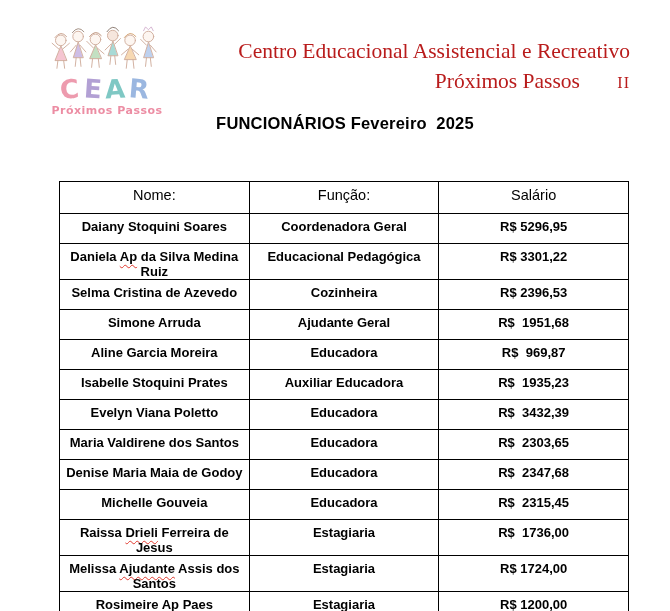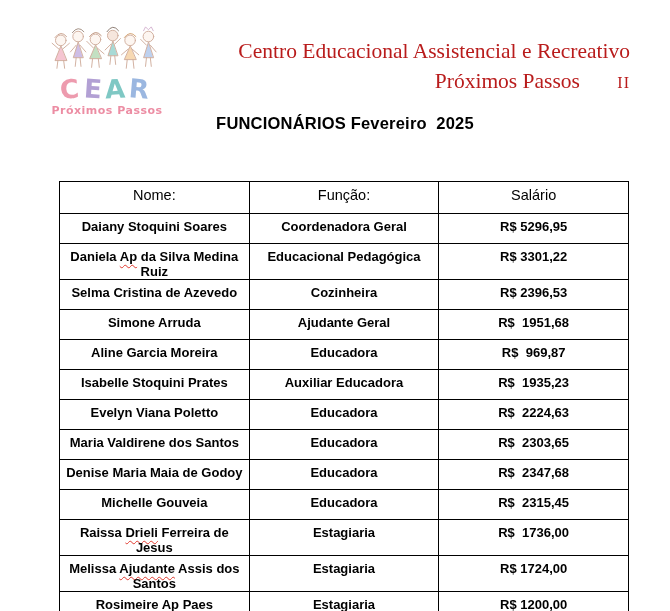--- a/index.html
+++ b/index.html
@@ -159,21 +159,21 @@
           <td class="salary-cell">R$  969,87</td>
         </tr>
         <tr>
           <td><span>Isabelle</span> <span>Stoquini</span> <span>Prates</span></td>
           <td>Auxiliar Educadora</td>
           <td class="salary-cell">R$  1935,23</td>
         </tr>
         <tr>
           <td><span>Evelyn</span> <span>Viana</span> <span>Poletto</span></td>
           <td>Educadora</td>
-          <td class="salary-cell">R$  2224,63</td>
+          <td class="salary-cell">R$  3432,39</td>
         </tr>
         <tr>
           <td><span>Maria</span> <span>Valdirene</span> <span>dos</span> <span>Santos</span></td>
           <td>Educadora</td>
           <td class="salary-cell">R$  2303,65</td>
         </tr>
         <tr>
           <td><span>Denise</span> <span>Maria</span> <span>Maia</span> <span>de</span> <span>Godoy</span></td>
           <td>Educadora</td>
           <td class="salary-cell">R$  2347,68</td>

